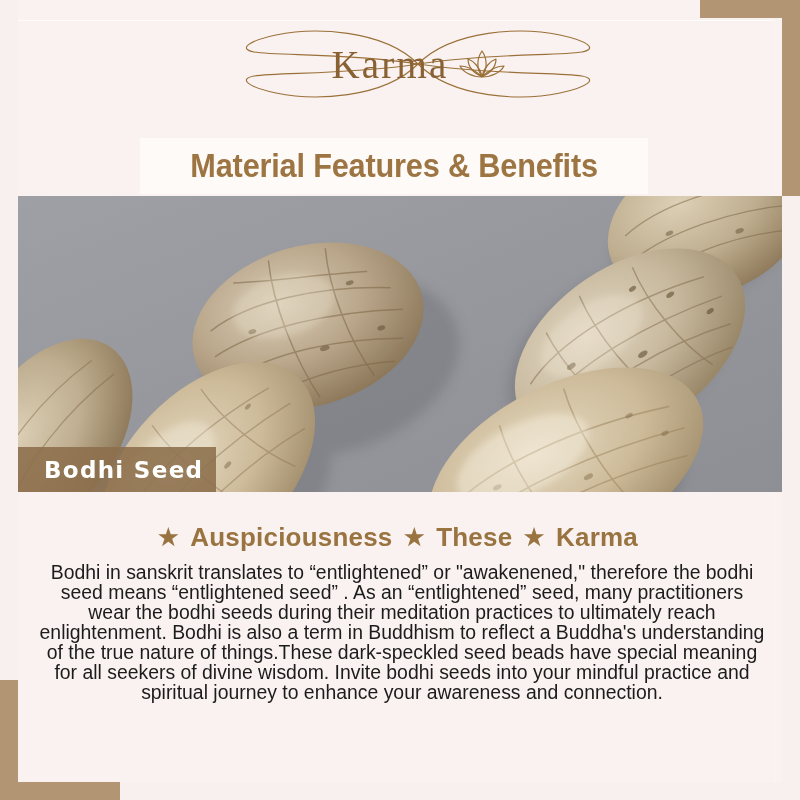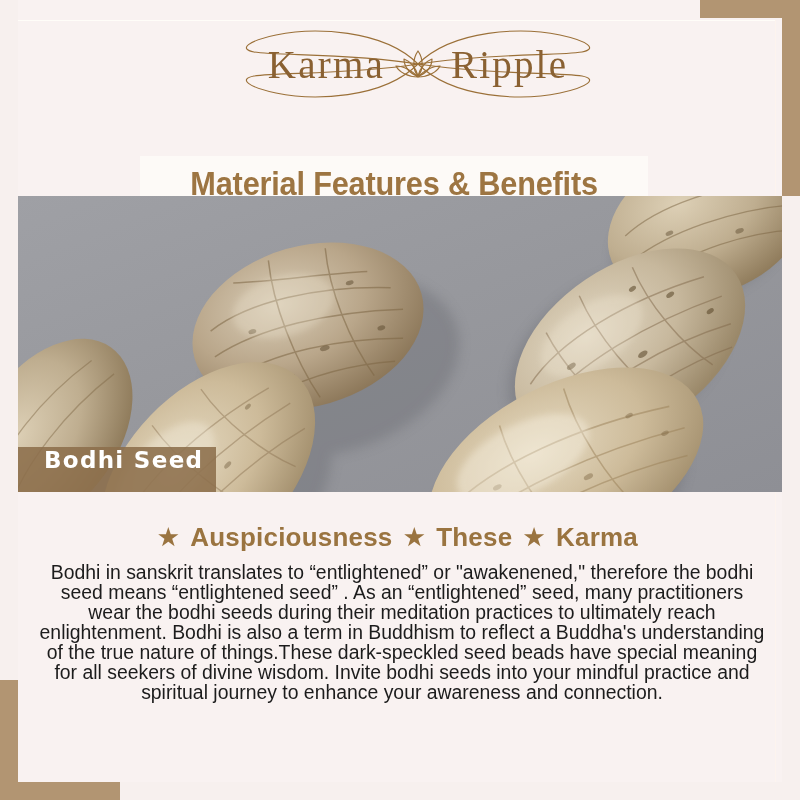--- a/index.html
+++ b/index.html
@@ -63,21 +63,21 @@
     letter-spacing: 2.2px;
     color: #8a6132;
     display: flex; align-items: center; gap: 10px;
     white-space: nowrap;
   }
   .lotus { width: 46px; height: 34px; flex: 0 0 auto; }
 
   
   .title-banner {
     position: absolute;
-    left: 140px; top: 156px; width: 508px; height: 56px;
+    left: 140px; top: 138px; width: 508px; height: 56px;
     background: #fdfaf7;
     display: flex; align-items: center; justify-content: center;
   }
   .title-text {
     font-family: "Liberation Sans Narrow", "Liberation Sans", sans-serif;
     font-weight: bold;
     font-size: 33px;
     letter-spacing: -0.2px;
     color: #9d7542;
     transform: scaleX(0.93);
@@ -91,21 +91,21 @@
     overflow: hidden;
     background: #9a9ba0;
   }
   .photo svg { display: block; width: 764px; height: 296px; }
 
   
   .seed-band {
     position: absolute;
     left: 18px; top: 447px; width: 198px; height: 45px;
     background: rgba(140,110,75,0.88);
-    display: flex; 
+    display: flex; align-items: center;
   }
   .seed-band-label {
     color: #ffffff;
     font-family: "DejaVu Sans", sans-serif;
     font-weight: bold;
     font-size: 23px;
     letter-spacing: 1.3px;
     padding-left: 26px;
     white-space: nowrap;
   }
@@ -170,21 +170,20 @@
         <svg class="lotus" viewBox="0 0 46 34">
           <g fill="none" stroke="#9b7038" stroke-width="1.2" stroke-linejoin="round">
             <path d="M23 4 C 18 11, 17 22, 23 29 C 29 22, 28 11, 23 4 Z"></path>
             <path d="M23 29 C 15 27, 9 20, 9 12 C 15 14, 21 21, 23 29 Z"></path>
             <path d="M23 29 C 31 27, 37 20, 37 12 C 31 14, 25 21, 23 29 Z"></path>
             <path d="M23 30 C 13 30, 4 25, 1 19 C 8 19, 18 24, 23 30 Z"></path>
             <path d="M23 30 C 33 30, 42 25, 45 19 C 38 19, 28 24, 23 30 Z"></path>
           </g>
         </svg>
 
-        <span>Ripple</span>
       </div>
     </div>
   </div>
 
   <div class="title-banner">
     <span class="title-text">Material Features &amp; Benefits</span>
   </div>
 
   <div class="photo">
     <svg viewBox="0 0 764 296" preserveAspectRatio="none">

